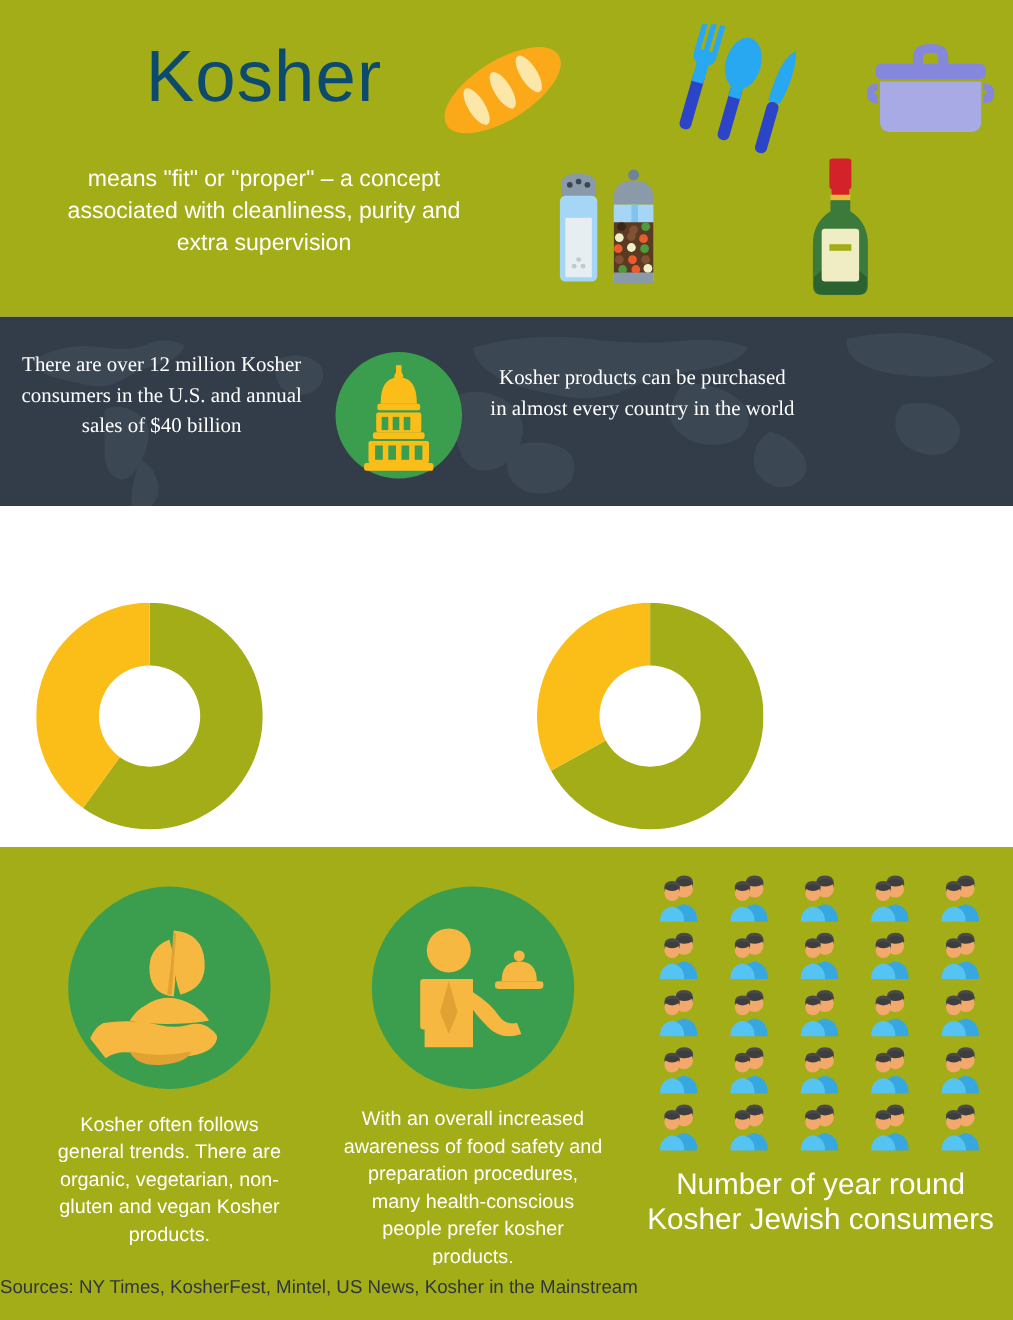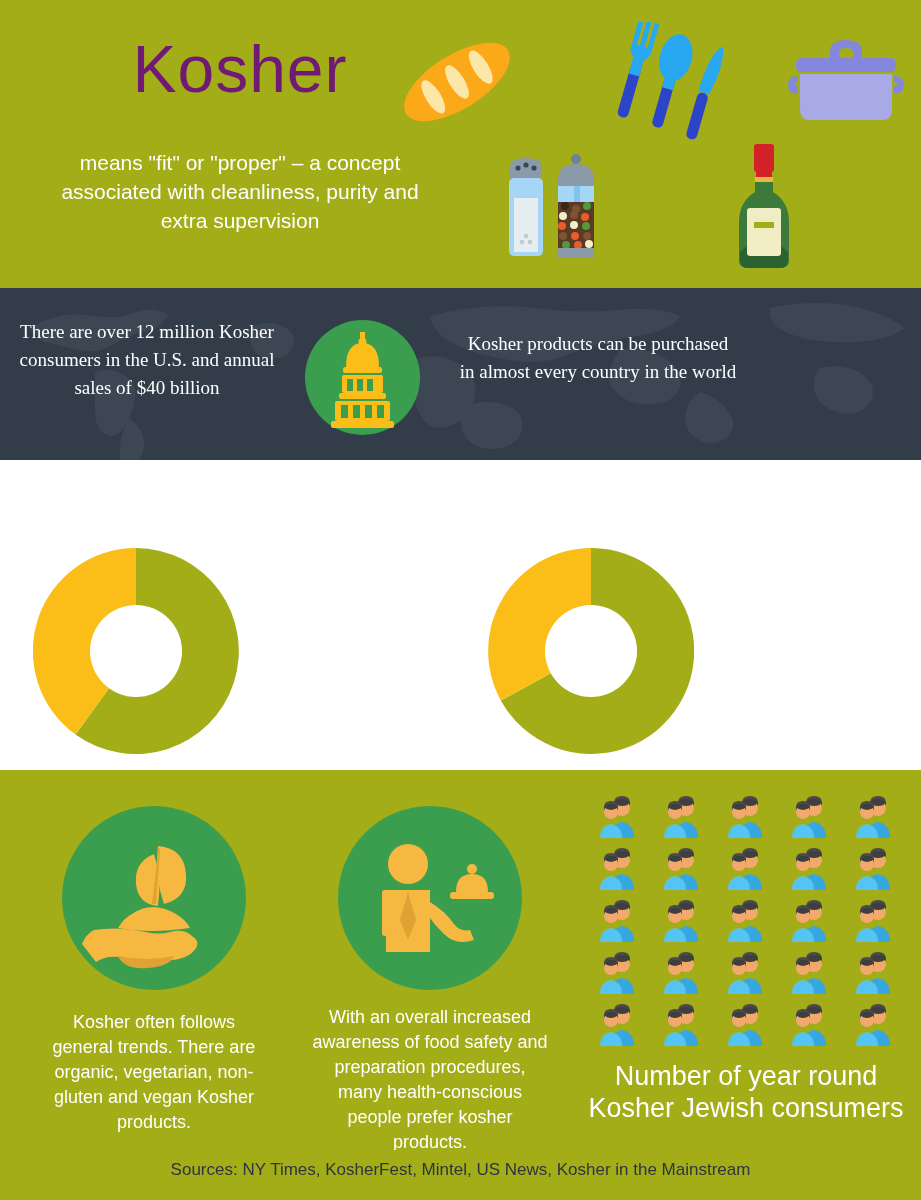--- a/index.html
+++ b/index.html
@@ -2,41 +2,41 @@
 <html><head>
 <meta charset="utf-8">
 <style>
   html,body{margin:0;padding:0;background:#fff;}
   body{font-family:"Liberation Sans", sans-serif;}
   #page{position:relative;width:921px;height:1200px;overflow:hidden;background:#fff;}
 
   
   .sec-header{position:absolute;left:0;top:0;width:921px;height:288px;background:#A3AD18;overflow:hidden;}
   .title{position:absolute;left:60px;top:34px;width:360px;text-align:center;
-         font-size:66px;line-height:70px;color:#701a75;font-weight:400;letter-spacing:1px;}
+         font-size:66px;line-height:70px;color:#0c4a6e;font-weight:400;letter-spacing:1px;}
   .subtitle{position:absolute;left:50px;top:148px;width:380px;text-align:center;
             font-size:21px;line-height:29px;color:#ffffff;}
 
   
   .bread{position:absolute;left:396px;top:27px;width:122px;height:110px;}
   
   .cutlery{position:absolute;left:608px;top:22px;width:130px;height:120px;}
   
   .pot{position:absolute;left:786px;top:34px;width:120px;height:100px;}
   
   .shakers{position:absolute;left:496px;top:150px;width:120px;height:120px;}
   
   .bottle{position:absolute;left:728px;top:140px;width:72px;height:130px;}
 
   
   .sec-map{position:absolute;left:0;top:288px;width:921px;height:172px;background:#333D49;overflow:hidden;font-family:Liberation Serif, serif;}
   .map-bg{position:absolute;left:0;top:0;width:921px;height:172px;opacity:.28;}
   .map-text-1{position:absolute;left:6px;top:30px;width:282px;text-align:center;
               color:#fff;font-size:19px;line-height:28px;}
-  .map-text-2{position:absolute;left:458px;top:42px;width:280px;text-align:center;
+  .map-text-2{position:absolute;left:444px;top:42px;width:280px;text-align:center;
               color:#fff;font-size:19px;line-height:28px;}
   .gcircle{position:absolute;border-radius:50%;background:#3B9E4E;}
   .gc1{left:305px;top:320px;width:115px;height:115px;}
   .gc2{left:758px;top:320px;width:120px;height:120px;}
 
   
   .sec-donut{position:absolute;left:0;top:460px;width:921px;height:310px;background:#fff;}
   .donut-wrap{position:absolute;}
   .d1{left:33px;top:88px;width:206px;height:206px;}
   .d2{left:488px;top:88px;width:206px;height:206px;}
@@ -61,21 +61,21 @@
 
   .people-grid{position:absolute;left:588px;top:22px;width:320px;
                display:grid;grid-template-columns:repeat(5,1fr);grid-template-rows:repeat(5,52px);
                justify-items:center;align-items:center;}
   .pp{width:48px;height:48px;}
 
   .bignum{position:absolute;left:578px;top:290px;width:336px;text-align:center;
           color:#fff;font-size:27px;line-height:32px;}
   .bignum .n{font-size:28px;}
 
-  .sources{position:absolute;left:0;top:1160px;width:921px;text-align:center;
+  .sources{position:absolute;left:0;top:1160px;width:921px;text-align:left;
            color:#2E3540;font-size:17px;}
   .srcbar{position:absolute;left:0;top:1150px;width:921px;height:50px;background:#A3AD18;}
 </style>
 </head>
 <body>
 
 <div id="page">
 
   <div class="sec-header">
     <div class="title">Kosher</div>

